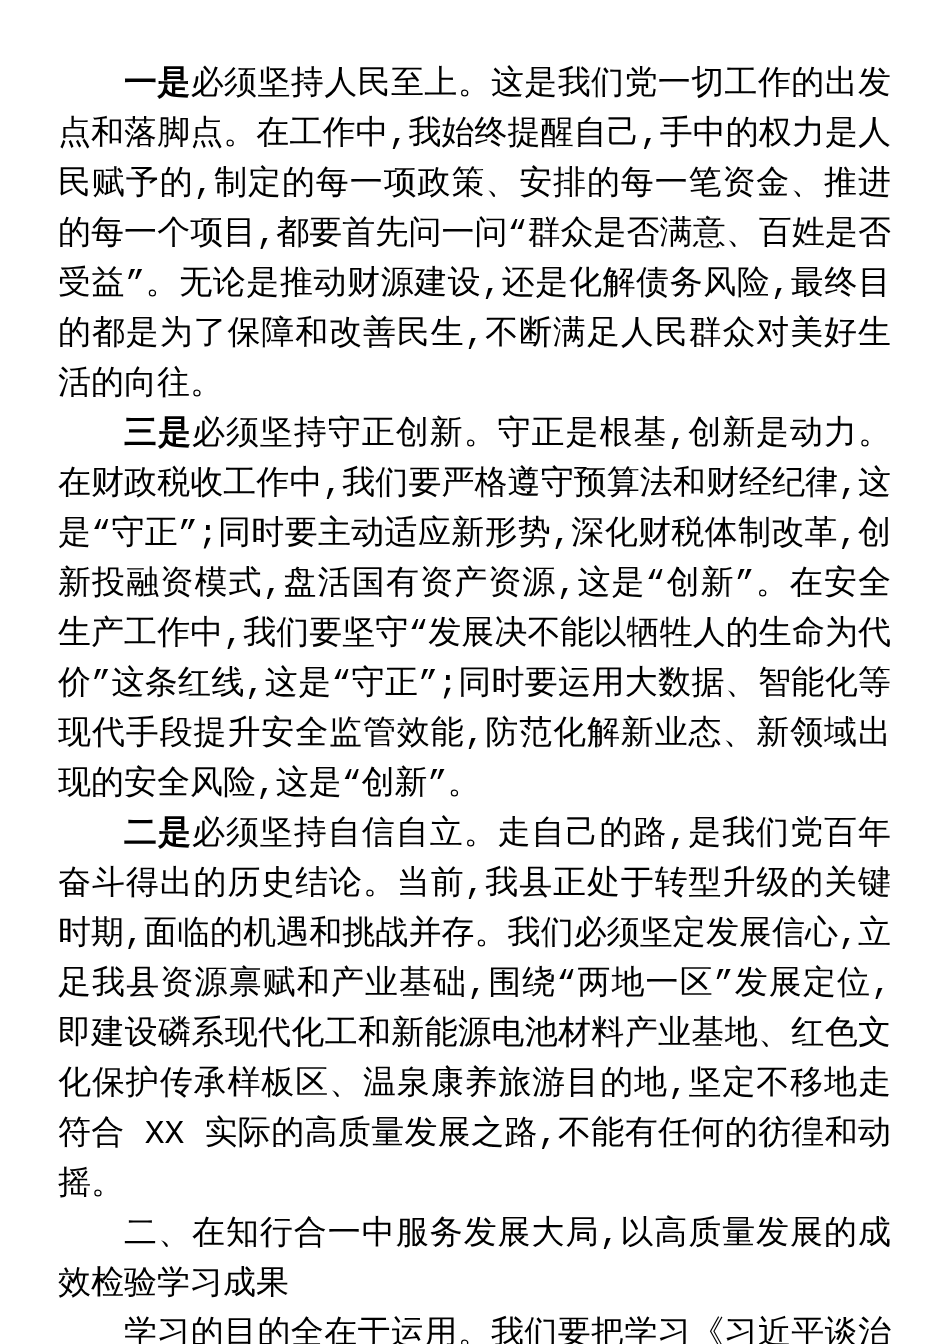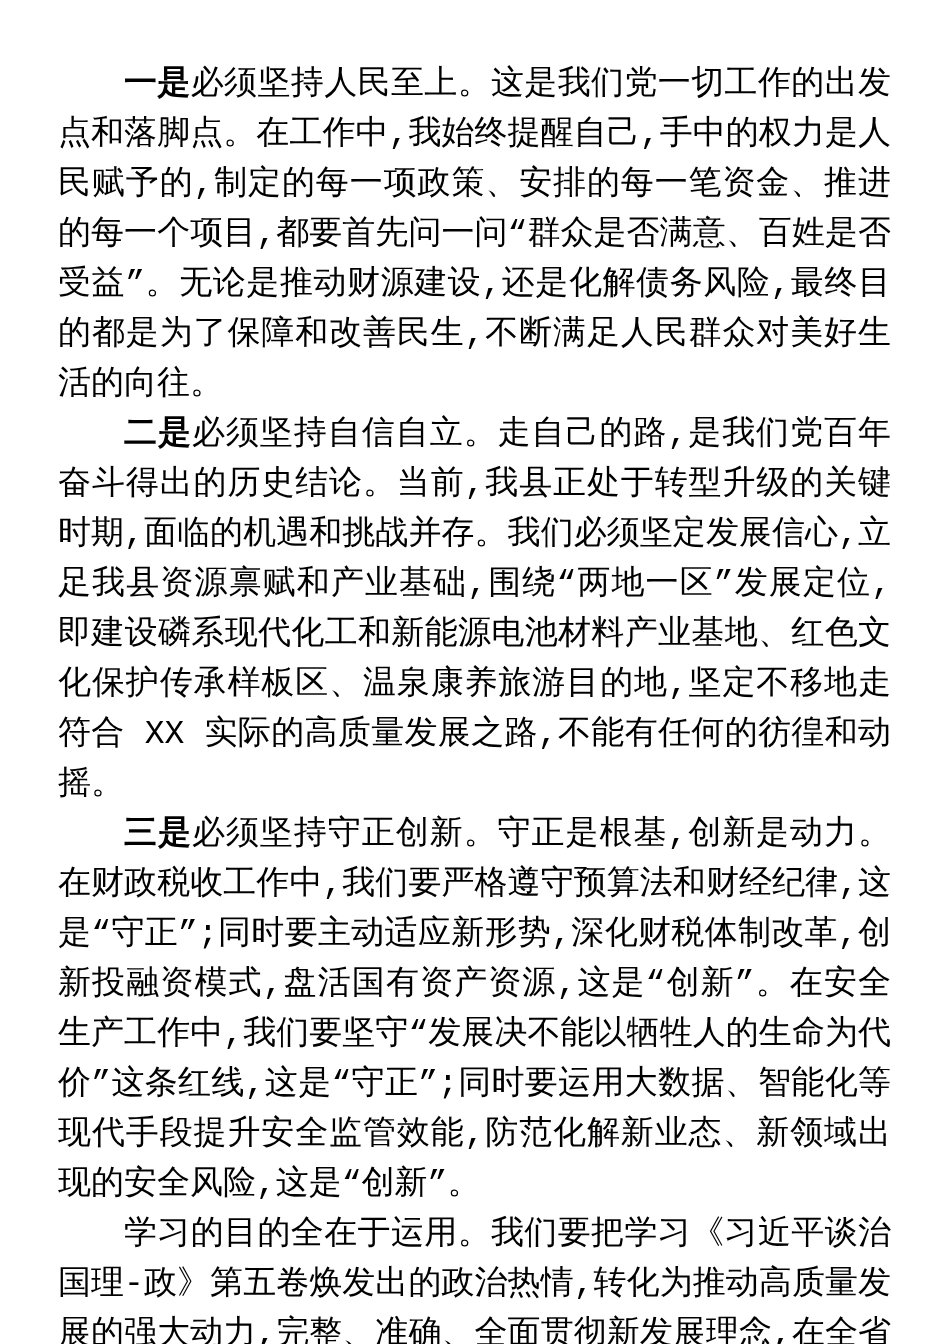--- a/index.html
+++ b/index.html
@@ -39,17 +39,18 @@
   .para.heading {
     font-weight: 400;
   }
 </style>
 </head>
 <body>
 
 <div class="page" style="background: rgb(255, 255, 255);">
   <div class="content" style="color: rgb(0, 0, 0);">
       <p class="para body"><span class="lead">一是</span><span>必须坚持人民至上。这是我们党一切工作的出发点和落脚点。在工作中,我始终提醒自己,手中的权力是人民赋予的,制定的每一项政策、安排的每一笔资金、推进的每一个项目,都要首先问一问“群众是否满意、百姓是否受益”。无论是推动财源建设,还是化解债务风险,最终目的都是为了保障和改善民生,不断满足人民群众对美好生活的向往。</span></p>
+      <p class="para body"><span class="lead">三是</span><span>必须坚持守正创新。守正是根基,创新是动力。在财政税收工作中,我们要严格遵守预算法和财经纪律,这是“守正”;同时要主动适应新形势,深化财税体制改革,创新投融资模式,盘活国有资产资源,这是“创新”。在安全生产工作中,我们要坚守“发展决不能以牺牲人的生命为代价”这条红线,这是“守正”;同时要运用大数据、智能化等现代手段提升安全监管效能,防范化解新业态、新领域出现的安全风险,这是“创新”。</span></p>
       <p class="para body"><span class="lead">二是</span><span>必须坚持自信自立。走自己的路,是我们党百年奋斗得出的历史结论。当前,我县正处于转型升级的关键时期,面临的机遇和挑战并存。我们必须坚定发展信心,立足我县资源禀赋和产业基础,围绕“两地一区”发展定位,即建设磷系现代化工和新能源电池材料产业基地、红色文化保护传承样板区、温泉康养旅游目的地,坚定不移地走符合 XX 实际的高质量发展之路,不能有任何的彷徨和动摇。</span></p>
-      <p class="para body"><span class="lead">三是</span><span>必须坚持守正创新。守正是根基,创新是动力。在财政税收工作中,我们要严格遵守预算法和财经纪律,这是“守正”;同时要主动适应新形势,深化财税体制改革,创新投融资模式,盘活国有资产资源,这是“创新”。在安全生产工作中,我们要坚守“发展决不能以牺牲人的生命为代价”这条红线,这是“守正”;同时要运用大数据、智能化等现代手段提升安全监管效能,防范化解新业态、新领域出现的安全风险,这是“创新”。</span></p>
+      <p class="para heading"><span>二、在知行合一中服务发展大局,以高质量发展的成效检验学习成果</span></p>
       <p class="para body"><span>学习的目的全在于运用。我们要把学习《习近平谈治国理-政》第五卷焕发出的政治热情,转化为推动高质量发展的强大动力,完整、准确、全面贯彻新发展理念,在全省新风采中作出 XX 贡献。</span></p>
     </div>
 </div>
 
 </body></html>

